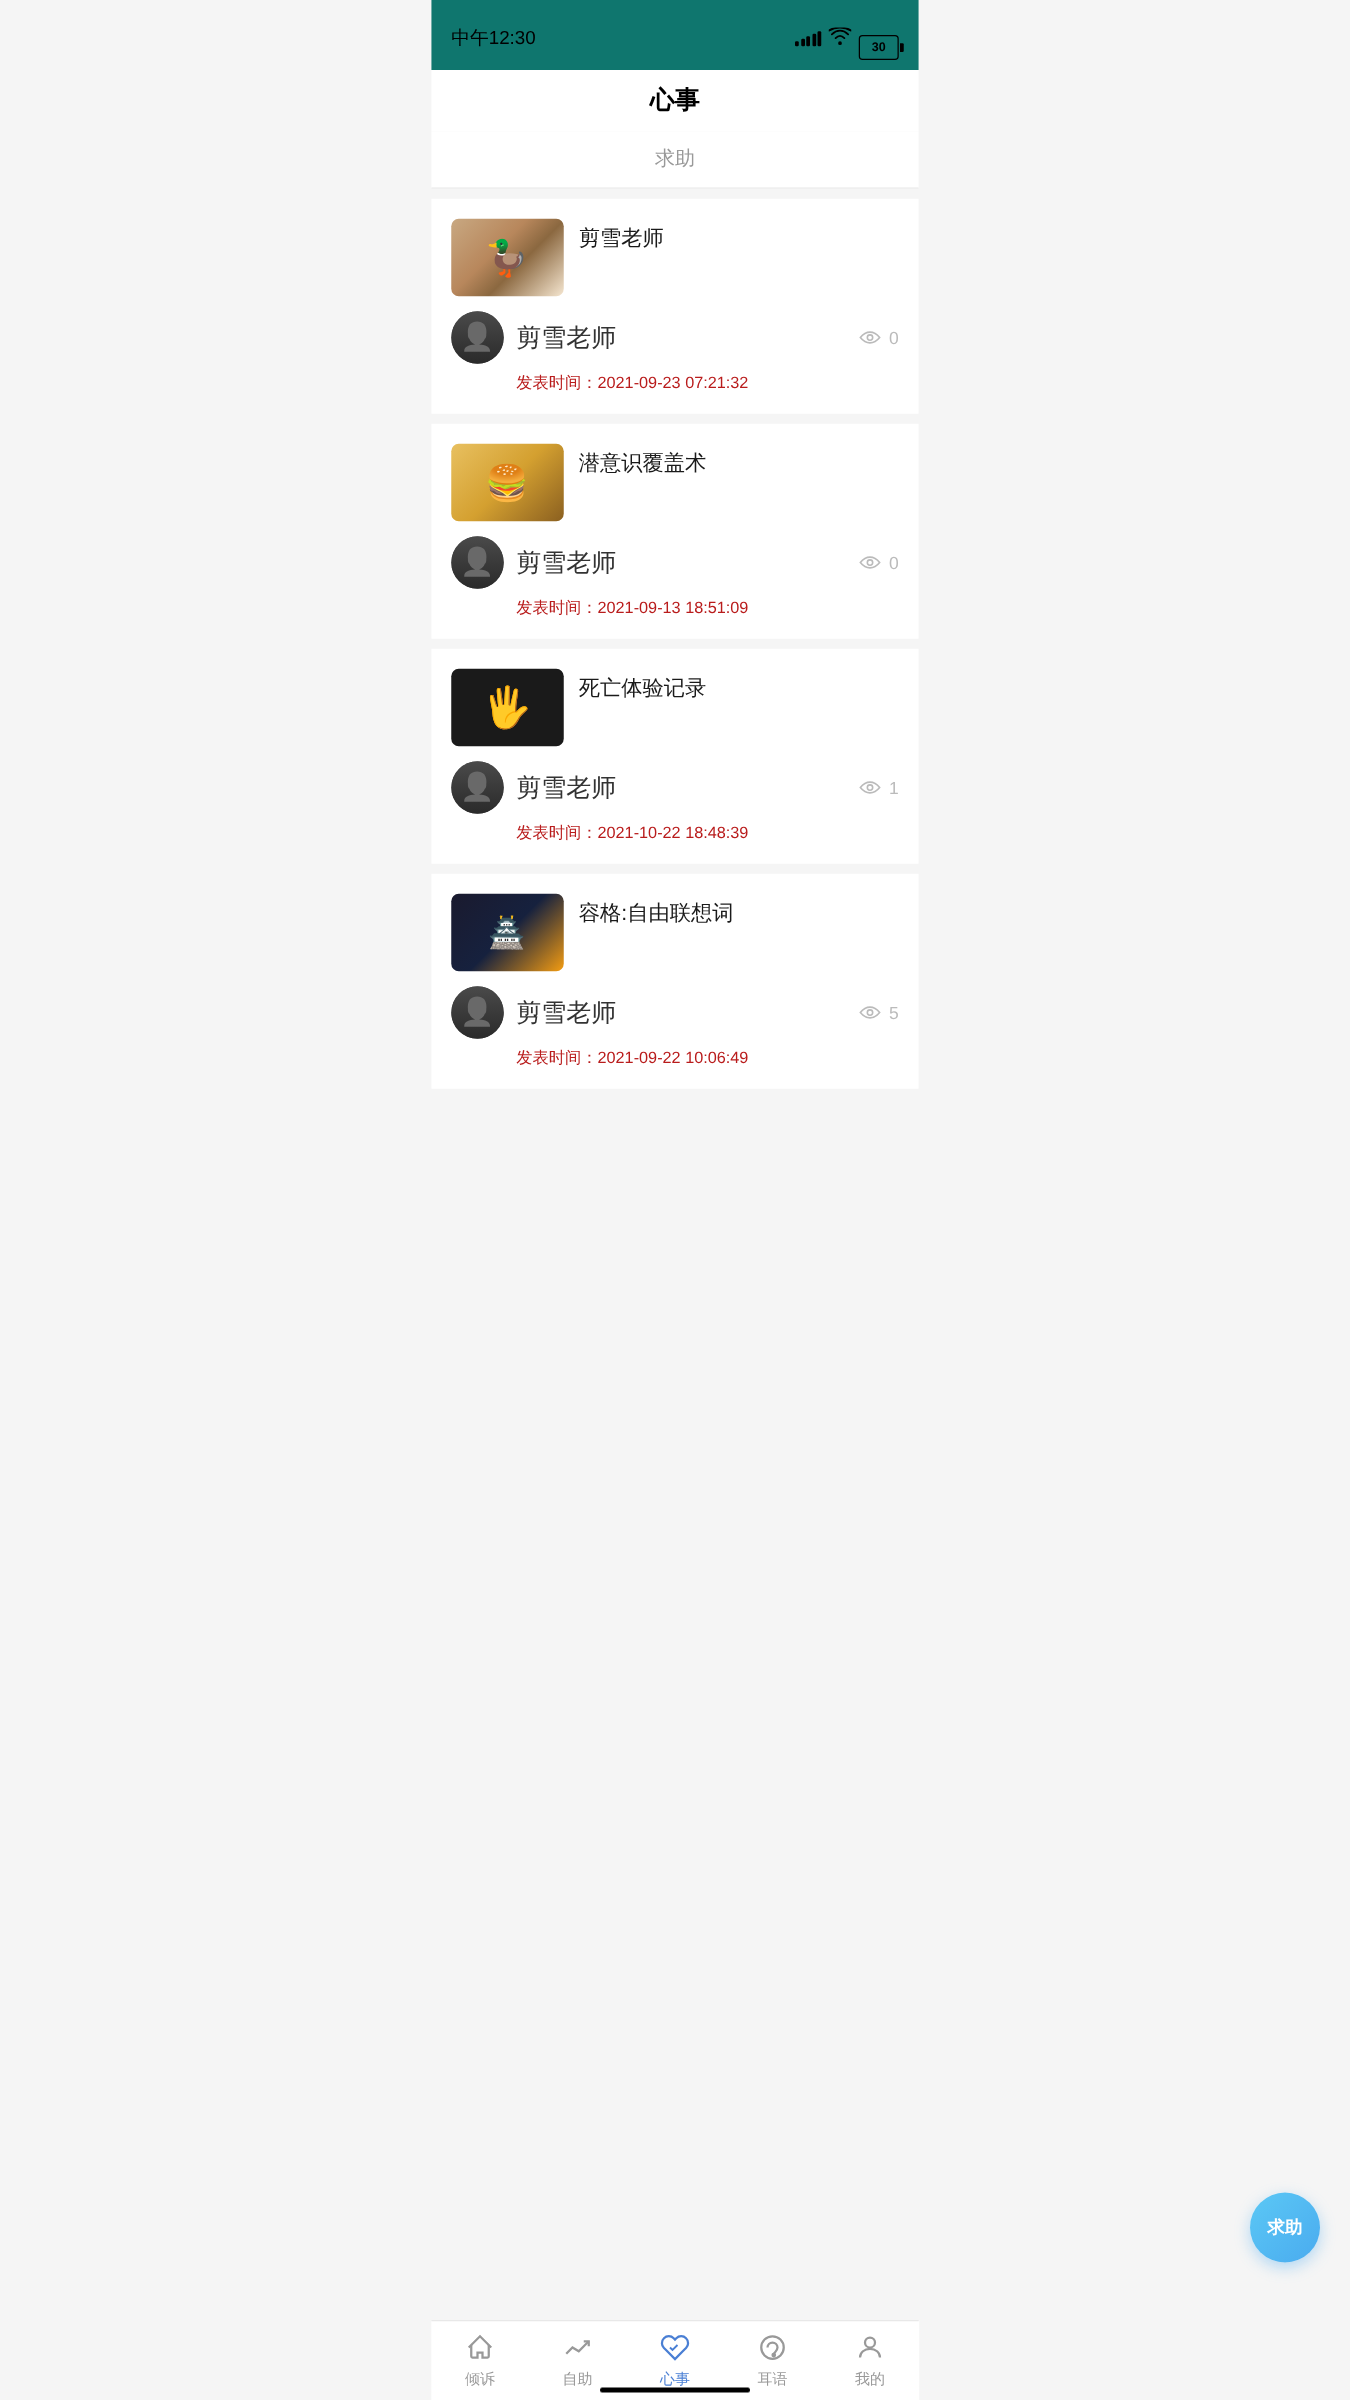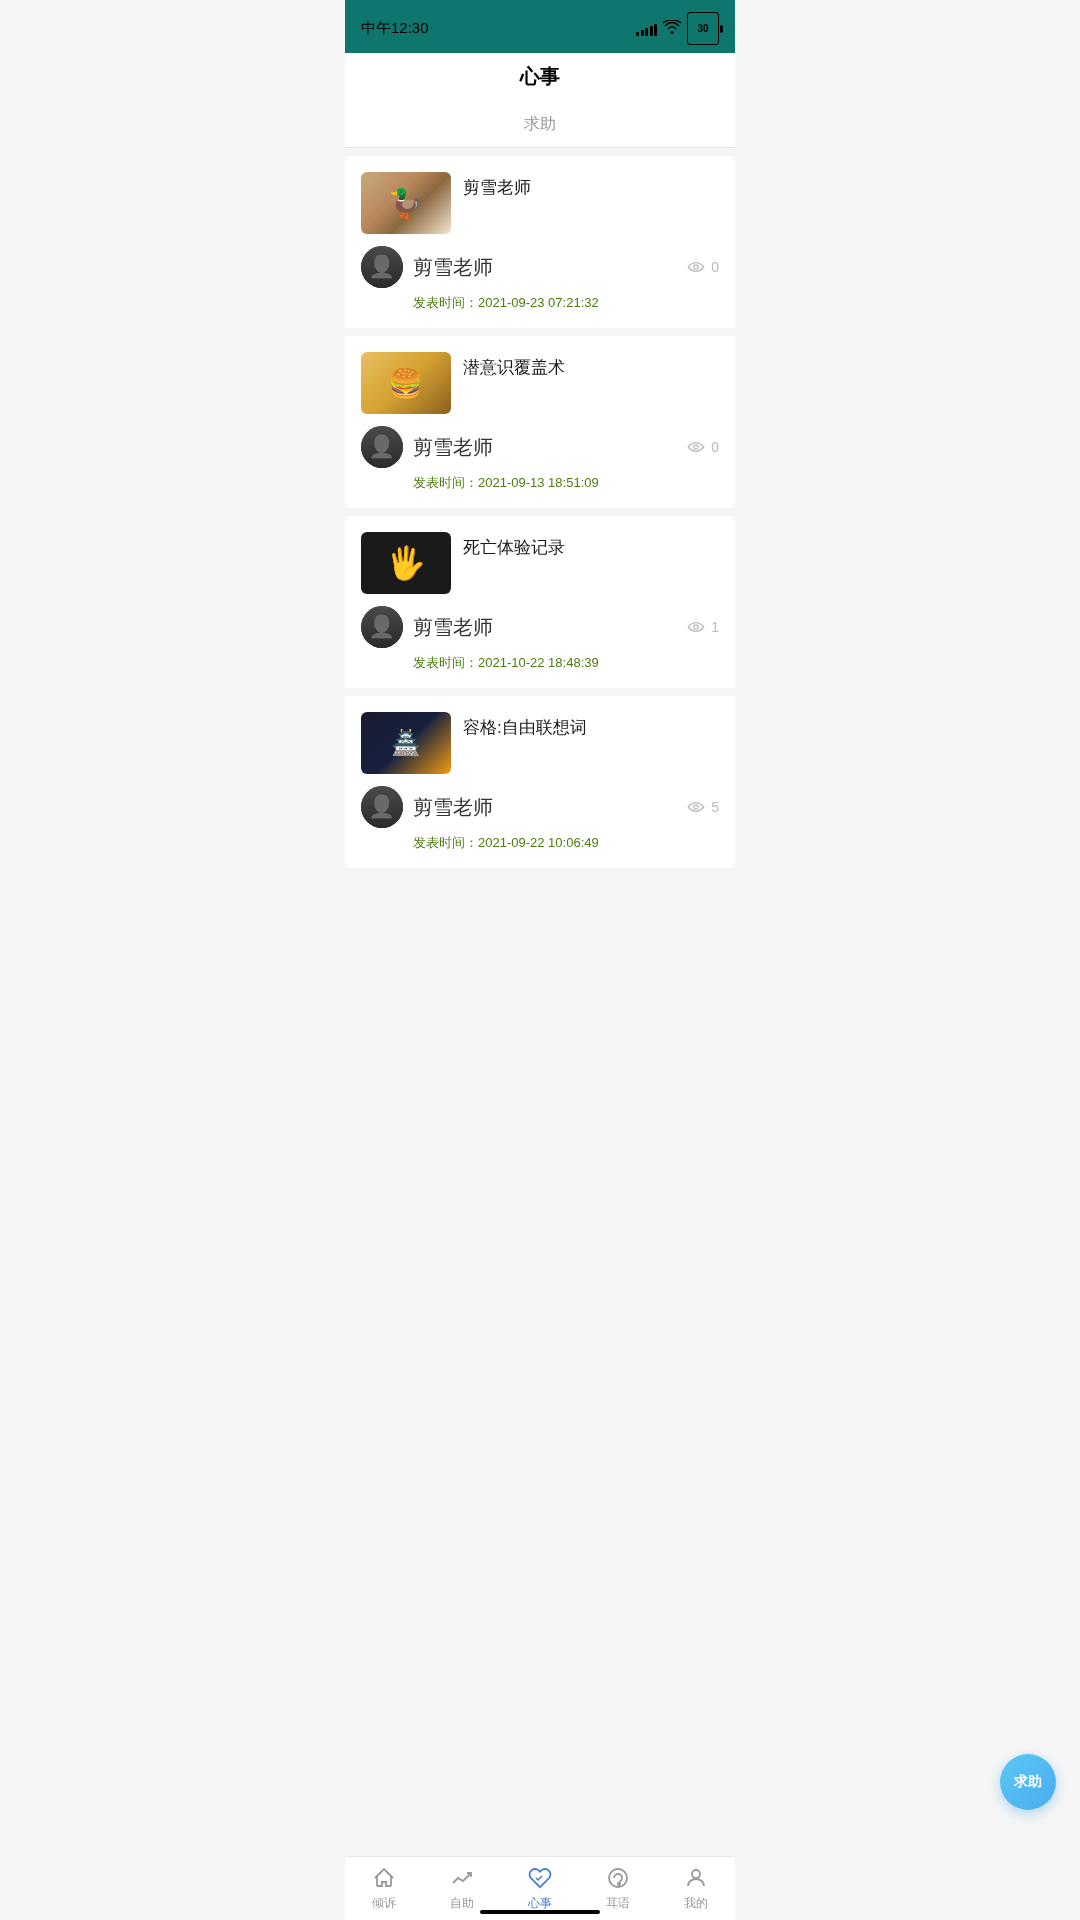--- a/index.html
+++ b/index.html
@@ -47,27 +47,28 @@
     .wifi-icon {
       font-size: 14px;
       color: #000;
     }
     .battery-box {
       display: flex;
       align-items: center;
       border: 1.5px solid #000;
       border-radius: 3px;
       padding: 1px 3px;
-      height: 33px;
+      height: 20px;
       position: relative;
       font-size: 10px;
       font-weight: 600;
       color: #000;
       min-width: 32px;
       justify-content: center;
+      margin-top: 16px;
     }
     .battery-box::after {
       content: '';
       position: absolute;
       right: -5px;
       top: 50%;
       transform: translateY(-50%);
       width: 3px;
       height: 7px;
       background: #000;
@@ -236,21 +237,21 @@
     .eye-icon svg {
       width: 18px;
       height: 12px;
     }
     .view-count {
       font-size: 14px;
       color: #bbb;
     }
     .article-date {
       font-size: 13px;
-      color: #4d7c0f;
+      color: #b91c1c;
       margin-left: 52px;
     }
 
     
     .float-btn {
       position: fixed;
       bottom: 110px;
       right: 24px;
       width: 56px;
       height: 56px;

